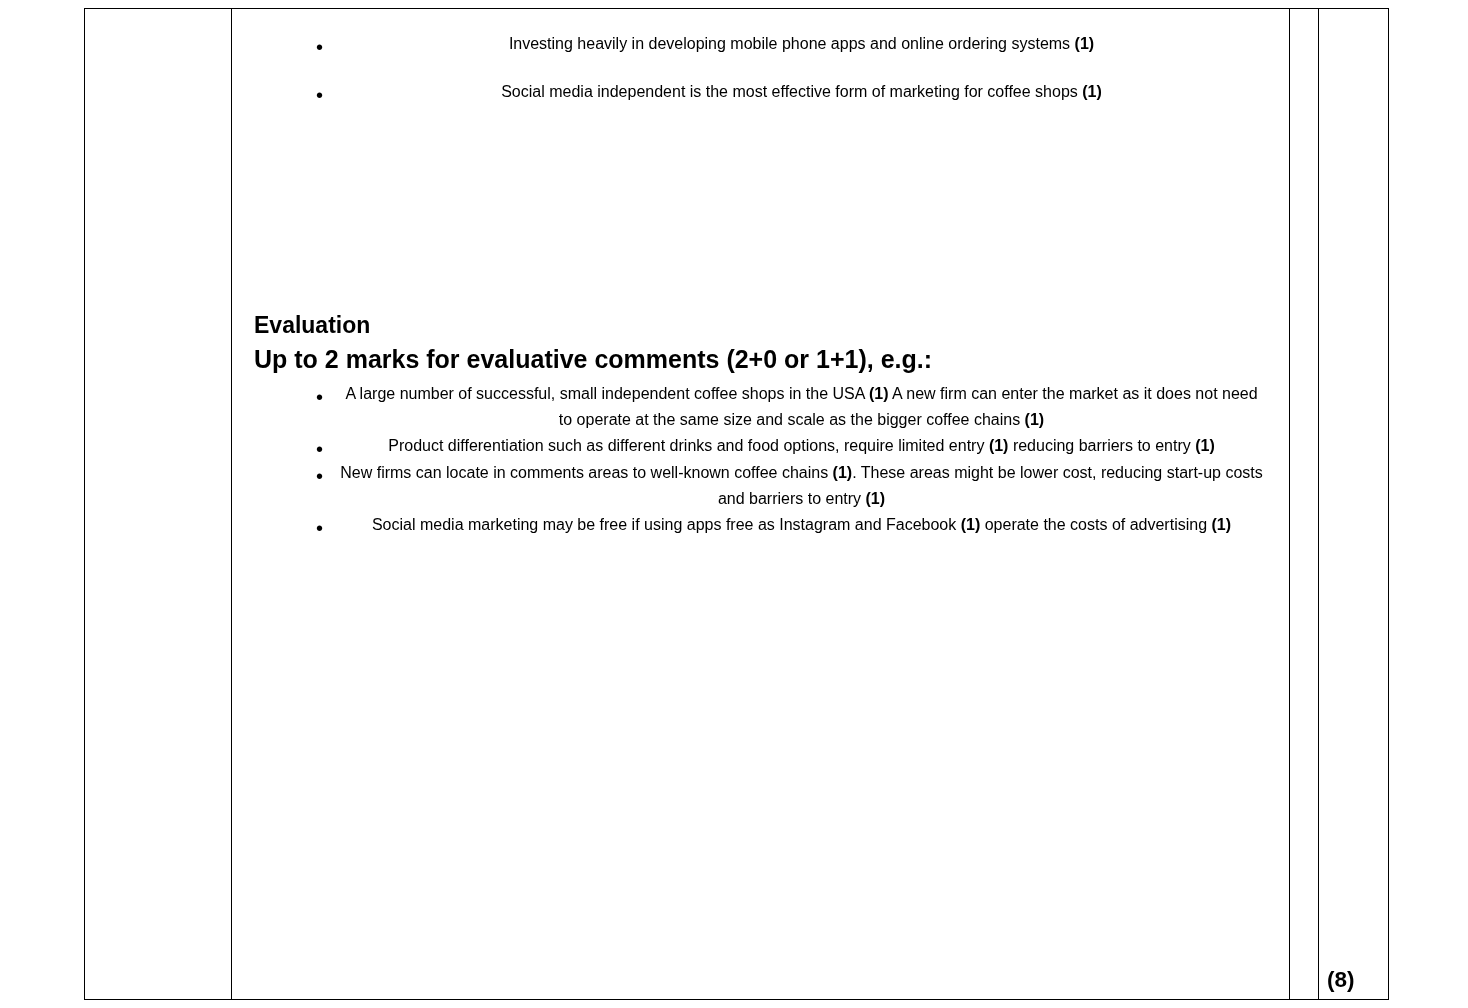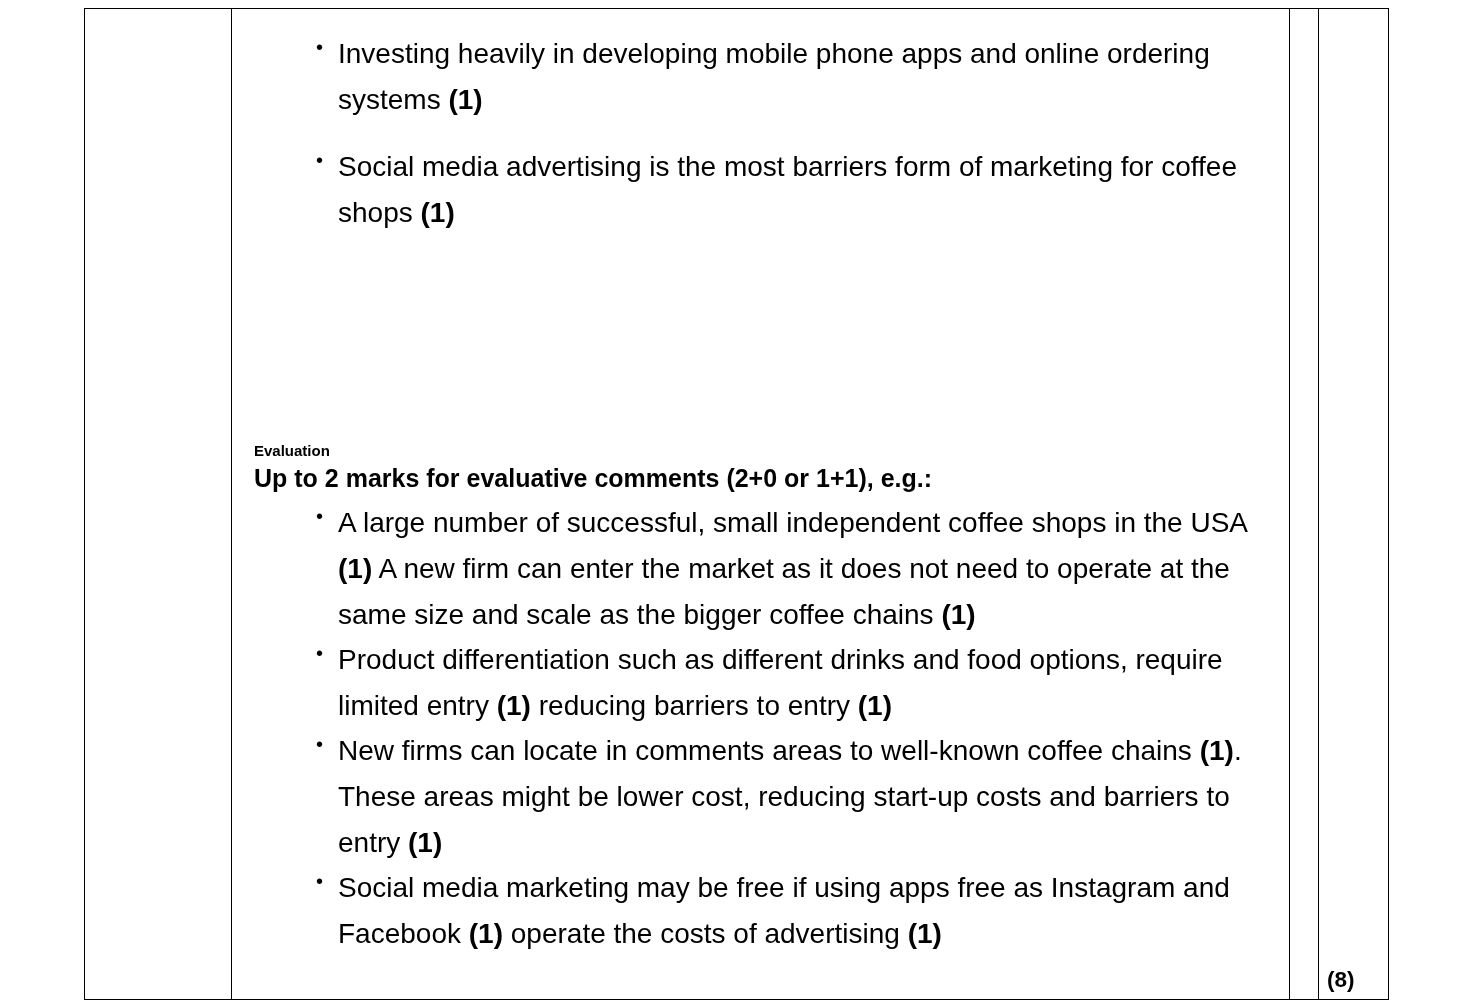--- a/index.html
+++ b/index.html
@@ -42,42 +42,43 @@
   .col-spacer { width: 28px; }
   .col-marks { width: 69px; }
 
   .answer-cell {
     padding: 22px 24px 10px 22px;
     position: relative;
   }
 
   .heading {
     font-weight: bold;
-    font-size: 15px;
+    font-size: 23px;
     line-height: 1.42;
     margin: 0;
   }
   .subheading {
     font-weight: bold;
     font-size: 25px;
     line-height: 1.42;
     margin: 0 0 4px 0;
   }
 
   ul.bullets {
     list-style: none;
     margin: 0;
     padding: 0;
   }
   ul.bullets li {
     position: relative;
     padding-left: 84px;
-    font-size: 28px;
+    font-size: 16px;
     line-height: 1.63;
     margin: 0 0 0 0;
+    text-align: center;
   }
   ul.bullets li::before {
     content: "\2022";
     position: absolute;
     left: 62px;
     top: 0;
     font-size: 20px;
     line-height: 1.63;
   }
   ul.bullets.spaced li {
@@ -116,21 +117,21 @@
         <tr>
       <td class="col-qnum"></td>
       <td class="col-answer">
         <div class="answer-cell">
 
           <ul class="bullets spaced">
             <li>
               <span>Investing heavily in developing mobile phone apps and online ordering systems </span><span class="mk">(1)</span>
             </li>
             <li>
-              <span>Social media advertising is the most barriers form of marketing for coffee shops </span><span class="mk">(1)</span>
+              <span>Social media independent is the most effective form of marketing for coffee shops </span><span class="mk">(1)</span>
             </li>
           </ul>
 
           <div class="gap-block"></div>
 
           <div class="eval-section">
             <p class="heading">Evaluation</p>
             <p class="subheading">Up to 2 marks for evaluative comments (2+0 or 1+1), e.g.:</p>
 
             <ul class="bullets">

